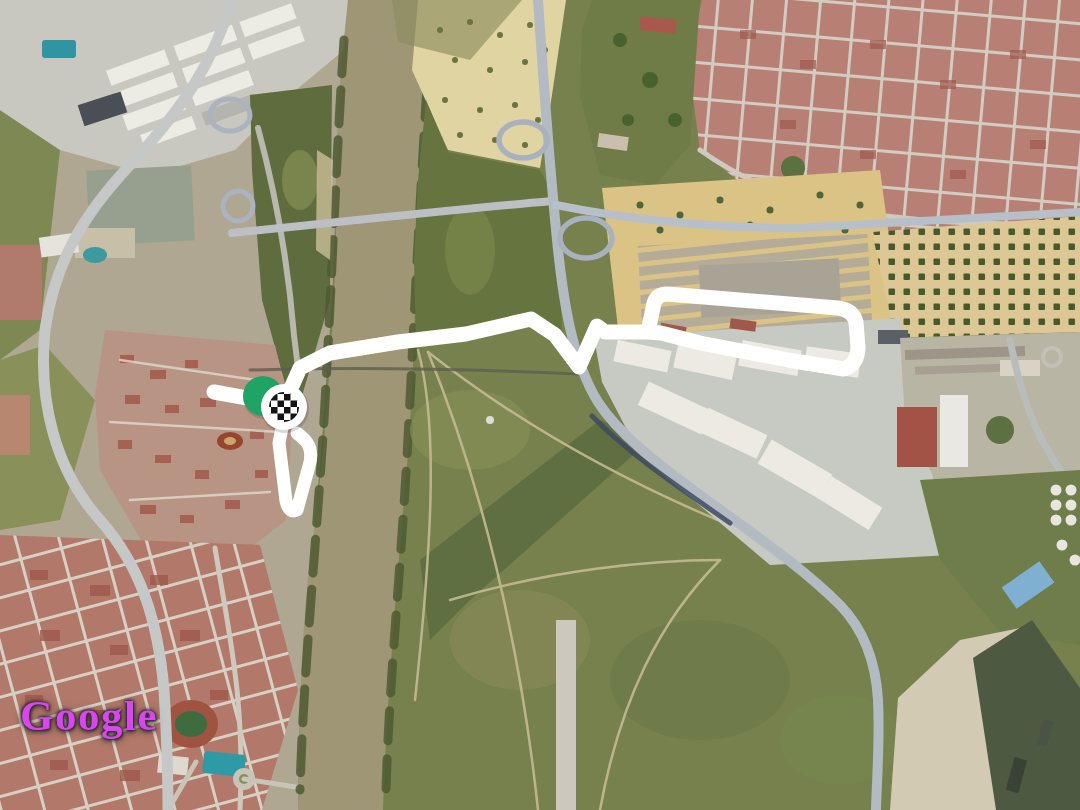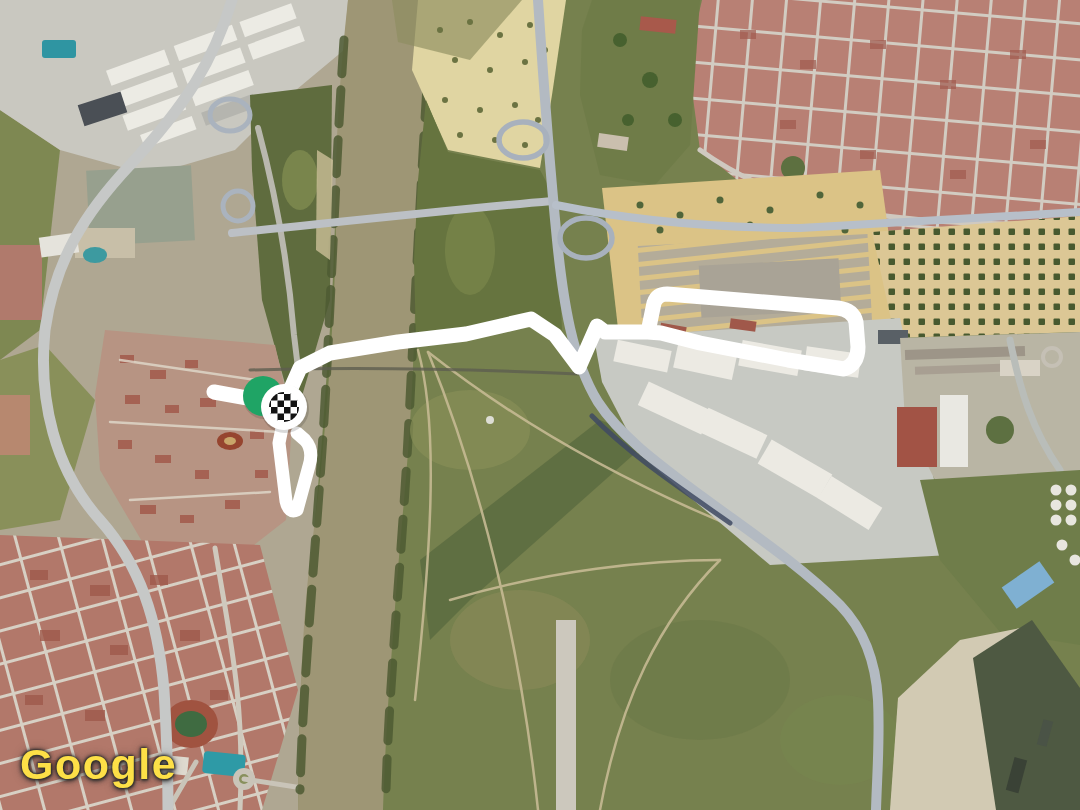--- a/index.html
+++ b/index.html
@@ -3,26 +3,27 @@
 <meta charset="utf-8">
 <style>
   html,body{margin:0;padding:0;background:#222;}
   .viewport{position:relative;width:1080px;height:810px;overflow:hidden;font-family:"Liberation Sans",sans-serif;}
   .viewport svg{display:block;position:absolute;left:0;top:0;}
   
   .route-main{fill:none;stroke:#ffffff;stroke-width:15;stroke-linecap:round;stroke-linejoin:round;}
   .route-branch{fill:none;stroke:#ffffff;stroke-width:13;stroke-linecap:round;stroke-linejoin:round;}
   .road{fill:none;stroke-linecap:round;}
   .google-logo{
-    position:absolute;left:20px;top:740px;
-    font-size:43px;font-weight:bold;letter-spacing:1.5px;color:#fde047;
+    position:absolute;left:20px;top:691px;
+    font-size:43px;font-weight:bold;letter-spacing:1.5px;color:#d946ef;
     text-shadow:0 0 4px rgba(45,45,45,.95),0 2px 5px rgba(45,45,45,.85),
                 1px 1px 2px rgba(45,45,45,.9),-1px -1px 2px rgba(45,45,45,.7),
                 0 0 10px rgba(45,45,45,.5);
     user-select:none;
+    font-family:Liberation Serif, serif;
   }
 </style>
 </head>
 <body>
 
 <div class="viewport">
 <svg width="1080" height="810" viewBox="0 0 1080 810">
   <defs>
     <pattern id="checker" patternUnits="userSpaceOnUse" x="284" y="407" width="13" height="13">
       <rect x="0" y="0" width="6.5" height="6.5" fill="#141414"></rect>

